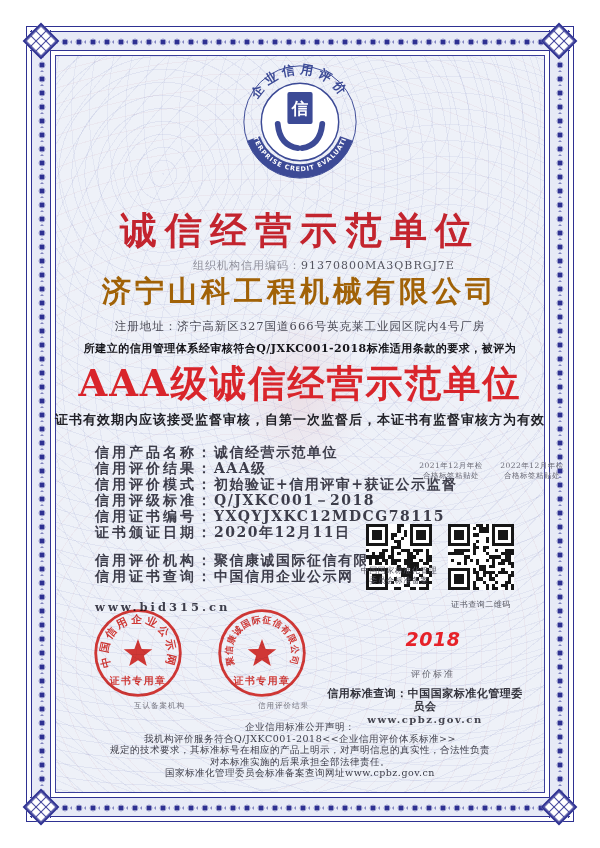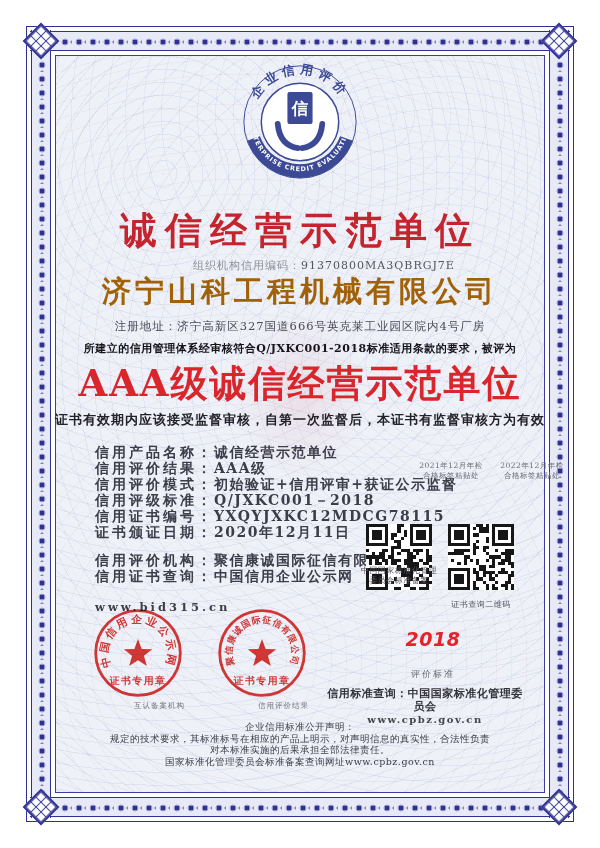--- a/index.html
+++ b/index.html
@@ -470,18 +470,19 @@
   <div class="abs seal-cap seal-cap-1 serif">互认备案机构</div>
   <div class="abs seal-cap seal-cap-2 serif">信用评价结果</div>
 
   <div class="abs std-query serif">
     <div><span>信用标准查询：</span><span>中国国家标准化管理委员会</span></div>
     <div class="url">www.cpbz.gov.cn</div>
   </div>
 
   <div class="abs ctr decl serif">
     <div>企业信用标准公开声明：</div>
+    <div>我机构评价服务符合Q/JXKC001-2018&lt;&lt;企业信用评价体系标准&gt;&gt;</div>
     <div>规定的技术要求，其标准标号在相应的产品上明示，对声明信息的真实性，合法性负责</div>
     <div>对本标准实施的后果承担全部法律责任。</div>
     <div>国家标准化管理委员会标准备案查询网址www.cpbz.gov.cn</div>
   </div>
 
 </div>
 
 </body></html>

